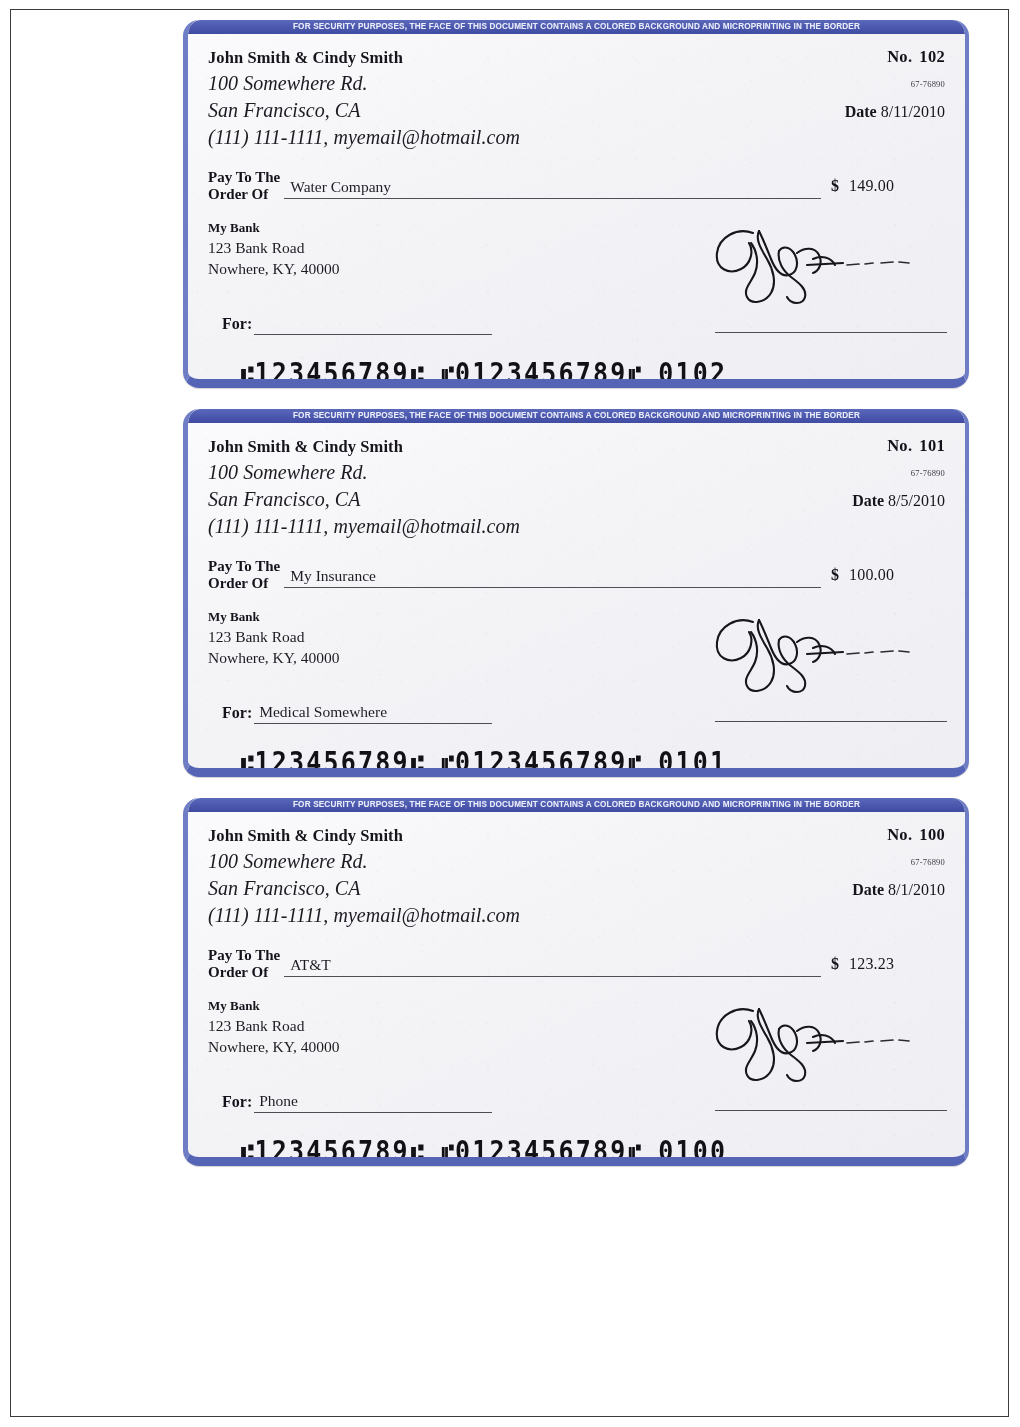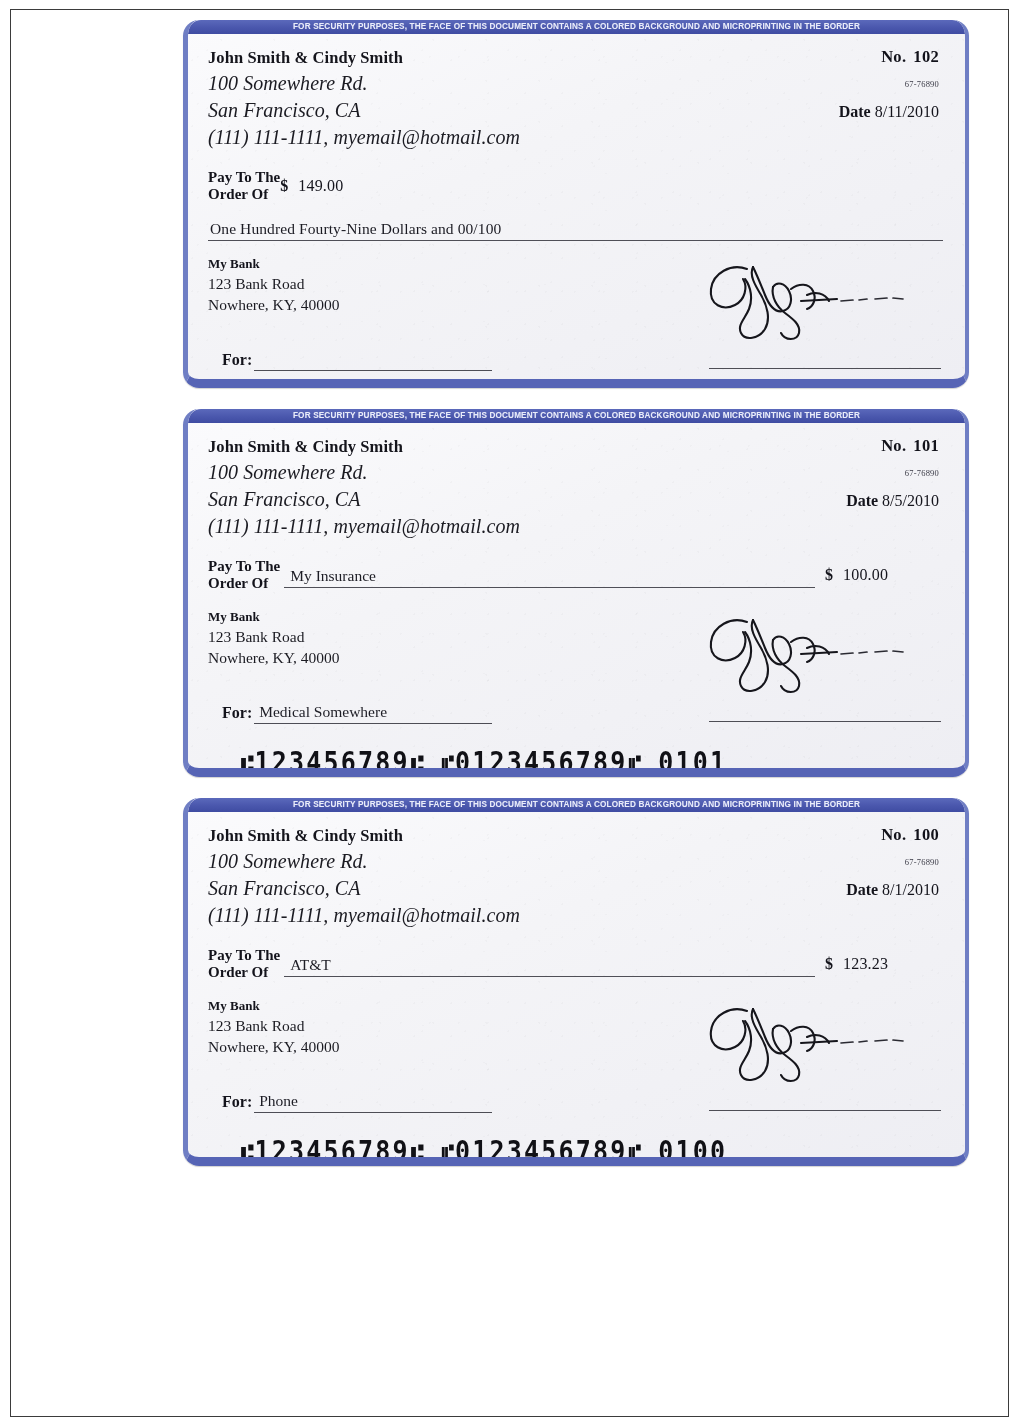--- a/index.html
+++ b/index.html
@@ -83,21 +83,21 @@
     text-align: center;
     white-space: nowrap;
     overflow: hidden;
     z-index: 3;
     text-shadow: 0 0 1px rgba(255,255,255,.25);
   }
 
   .body {
     position: relative;
     z-index: 2;
-    padding: 0 22px 0 20px;
+    padding: 0 16px 0 20px;
     height: 354px;
     box-sizing: border-box;
   }
 
   
   .top-row {
     display: flex;
     justify-content: space-between;
     padding-top: 13px;
   }
@@ -304,28 +304,28 @@
               <span class="date-label">Date</span><span class="date-value">8/11/2010</span>
             </div>
           </div>
         </div>
 
         <div class="pay-row">
           <div class="pay-label">
             <div>Pay To The</div>
             <div>Order Of</div>
           </div>
+          <div class="payee-wrap">
+            <span class="payee-name">Water Company</span>
+          </div>
           <div class="amount-box">
             <span class="dollar-sign">$</span><span class="amount-value">149.00</span>
           </div>
         </div>
 
-        <div class="written-row">
-          <span class="written-amount">One Hundred Fourty-Nine Dollars and 00/100</span>
-        </div>
 
         <div class="bank-sig">
           <div class="bank-block">
             <div class="bank-name">My Bank</div>
             <div class="bank-line">123 Bank Road</div>
             <div class="bank-line">Nowhere, KY, 40000</div>
           </div>
           <div class="sig-area">
             <svg class="sig-svg" width="232" height="92" viewBox="0 0 232 92">
               <g fill="none" stroke="#16161c" stroke-width="2.1" stroke-linecap="round" stroke-linejoin="round">

